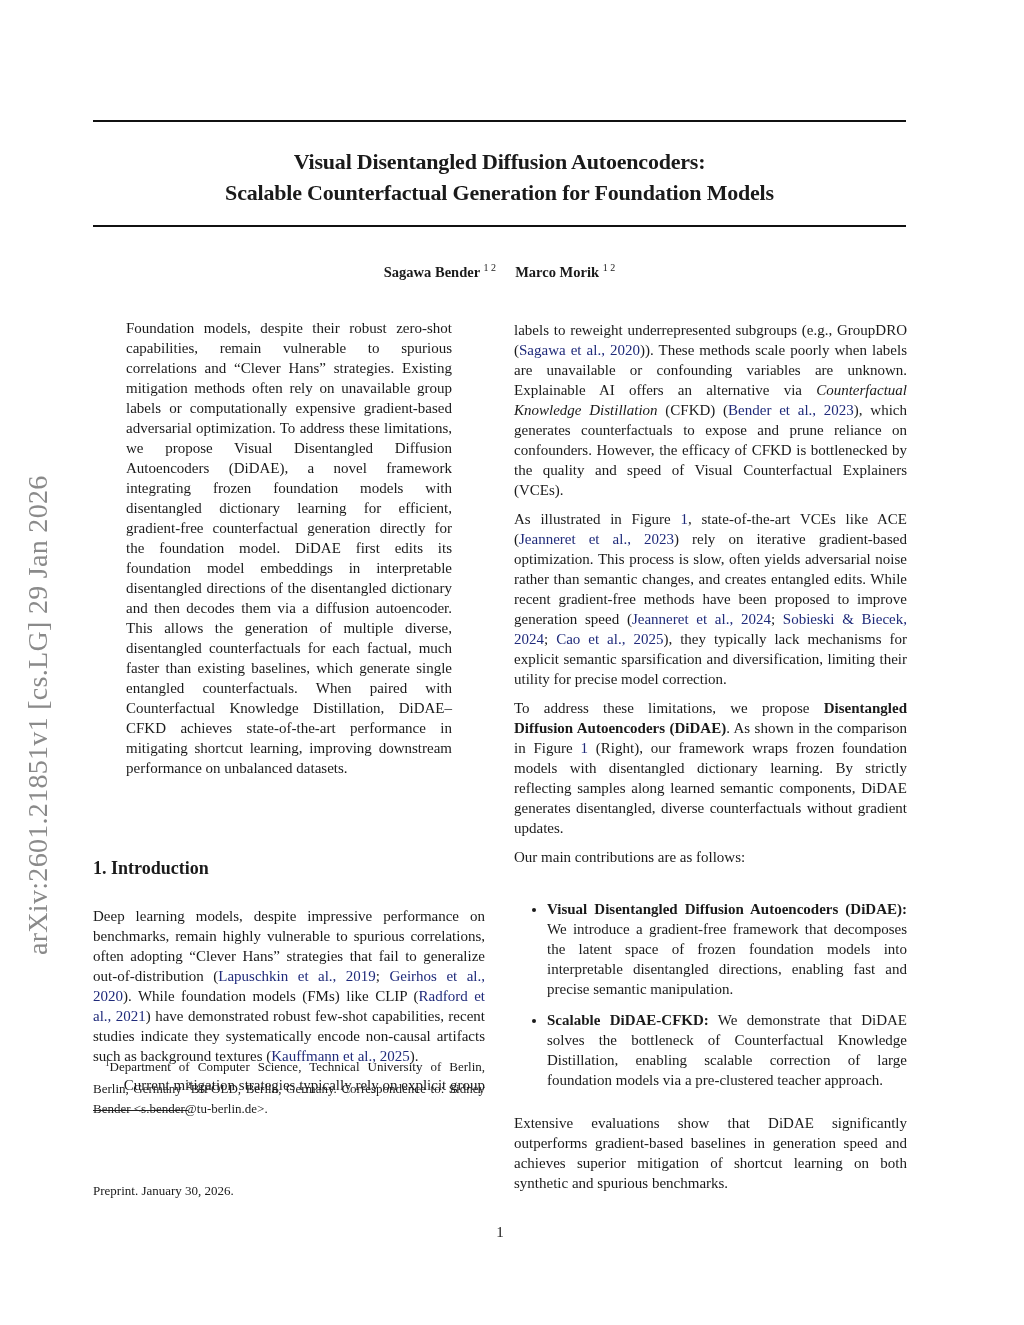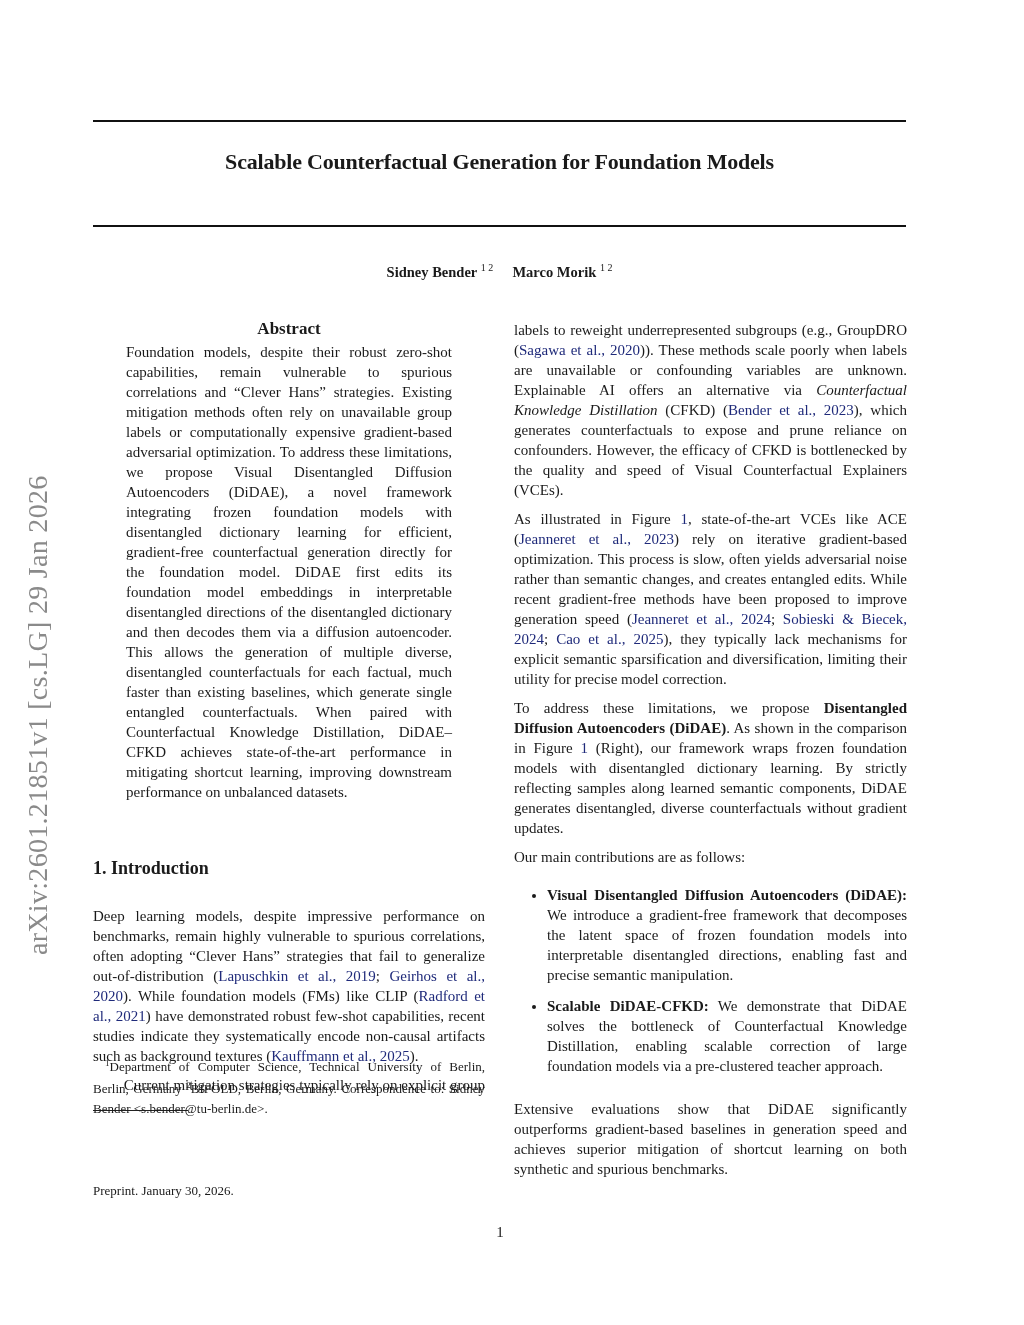--- a/index.html
+++ b/index.html
@@ -31,36 +31,36 @@
   .footnote { position:absolute; left:93px; width:392px; top:1054px; font-size:13px; line-height:19px; text-align:justify; }
   .footnote sup { font-size:9px; }
   .preprint { position:absolute; left:93px; top:1183px; font-size:13px; }
   .pagenum { position:absolute; left:0; width:1000px; top:1224px; text-align:center; font-size:15px; }
 </style>
 </head>
 <body>
 
 <div class="rule top"></div>
 <div class="title">
+  <div>Visual Disentangled Diffusion Autoencoders:</div>
   <div>Scalable Counterfactual Generation for Foundation Models</div>
 </div>
 <div class="rule bot"></div>
 
 <div class="authors">
-  <span>Sidney Bender</span>
+  <span>Sagawa Bender</span>
   <sup>1 2</sup>
   <span class="sep"></span>
   <span>Marco Morik</span>
   <sup>1 2</sup>
 </div>
 
 <div class="arxiv">arXiv:2601.21851v1  [cs.LG]  29 Jan 2026</div>
 
 <div class="col left-abs">
-  <div class="abs-h">Abstract</div>
   <p>Foundation models, despite their robust zero-shot capabilities, remain vulnerable to spurious correlations and “Clever Hans” strategies.  Existing mitigation methods often rely on unavailable group labels or computationally expensive gradient-based adversarial optimization.  To address these limitations, we propose Visual Disentangled Diffusion Autoencoders (DiDAE), a novel framework integrating frozen foundation models with disentangled dictionary learning for efficient, gradient-free counterfactual generation directly for the foundation model. DiDAE first edits its foundation model embeddings in interpretable disentangled directions of the disentangled dictionary and then decodes them via a diffusion autoencoder. This allows the generation of multiple diverse, disentangled counterfactuals for each factual, much faster than existing baselines, which generate single entangled counterfactuals. When paired with Counterfactual Knowledge Distillation, DiDAE–CFKD achieves state-of-the-art performance in mitigating shortcut learning, improving downstream performance on unbalanced datasets.</p>
 </div>
 
 <div class="col left-intro">
   <div class="sec-h">1. Introduction</div>
   <p><span>Deep learning models, despite impressive performance on benchmarks, remain highly vulnerable to spurious correlations, often adopting “Clever Hans” strategies that fail to generalize out-of-distribution (</span><a class="cite">Lapuschkin et al., 2019</a><span>; </span><a class="cite">Geirhos et al., 2020</a><span>).  While foundation models (FMs) like CLIP (</span><a class="cite">Radford et al., 2021</a><span>) have demonstrated robust few-shot capabilities, recent studies indicate they systematically encode non-causal artifacts such as background textures (</span><a class="cite">Kauffmann et al., 2025</a><span>).</span></p>
   <div class="gap"></div>
   <p style="text-align:right">Current mitigation strategies typically rely on explicit group</p>
 </div>
 
@@ -70,21 +70,21 @@
 <div class="preprint">Preprint. January 30, 2026.</div>
 
 <div class="col right">
   <p><span>labels to reweight underrepresented subgroups (e.g., GroupDRO (</span><a class="cite">Sagawa et al., 2020</a><span>)).  These methods scale poorly when labels are unavailable or confounding variables are unknown.  Explainable AI offers an alternative via </span><em>Counterfactual Knowledge Distillation</em><span> (CFKD) (</span><a class="cite">Bender et al., 2023</a><span>), which generates counterfactuals to expose and prune reliance on confounders. However, the efficacy of CFKD is bottlenecked by the quality and speed of Visual Counterfactual Explainers (VCEs).</span></p>
   <div class="gap"></div>
   <p><span>As illustrated in Figure </span><a class="cite">1</a><span>, state-of-the-art VCEs like ACE (</span><a class="cite">Jeanneret et al., 2023</a><span>) rely on iterative gradient-based optimization. This process is slow, often yields adversarial noise rather than semantic changes, and creates entangled edits.  While recent gradient-free methods have been proposed to improve generation speed (</span><a class="cite">Jeanneret et al., 2024</a><span>; </span><a class="cite">Sobieski &amp; Biecek, 2024</a><span>; </span><a class="cite">Cao et al., 2025</a><span>), they typically lack mechanisms for explicit semantic sparsification and diversification, limiting their utility for precise model correction.</span></p>
   <div class="gap"></div>
   <p><span>To address these limitations, we propose </span><b>Disentangled Diffusion Autoencoders (DiDAE)</b><span>. As shown in the comparison in Figure </span><a class="cite">1</a><span> (Right), our framework wraps frozen foundation models with disentangled dictionary learning.  By strictly reflecting samples along learned semantic components, DiDAE generates disentangled, diverse counterfactuals without gradient updates.</span></p>
   <div class="gap"></div>
   <p>Our main contributions are as follows:</p>
-  <ul style="margin-top:18px">
+  <ul style="margin-top:32px">
     <li><b>Visual Disentangled Diffusion Autoencoders (DiDAE):</b><span> We introduce a gradient-free framework that decomposes the latent space of frozen foundation models into interpretable disentangled directions, enabling fast and precise semantic manipulation.</span></li>
     <li><b>Scalable DiDAE-CFKD:</b><span> We demonstrate that DiDAE solves the bottleneck of Counterfactual Knowledge Distillation, enabling scalable correction of large foundation models via a pre-clustered teacher approach.</span></li>
   </ul>
   <div style="height:12px"></div>
   <p>Extensive evaluations show that DiDAE significantly outperforms gradient-based baselines in generation speed and achieves superior mitigation of shortcut learning on both synthetic and spurious benchmarks.</p>
 </div>
 
 <div class="pagenum">1</div>
 
 </body></html>

